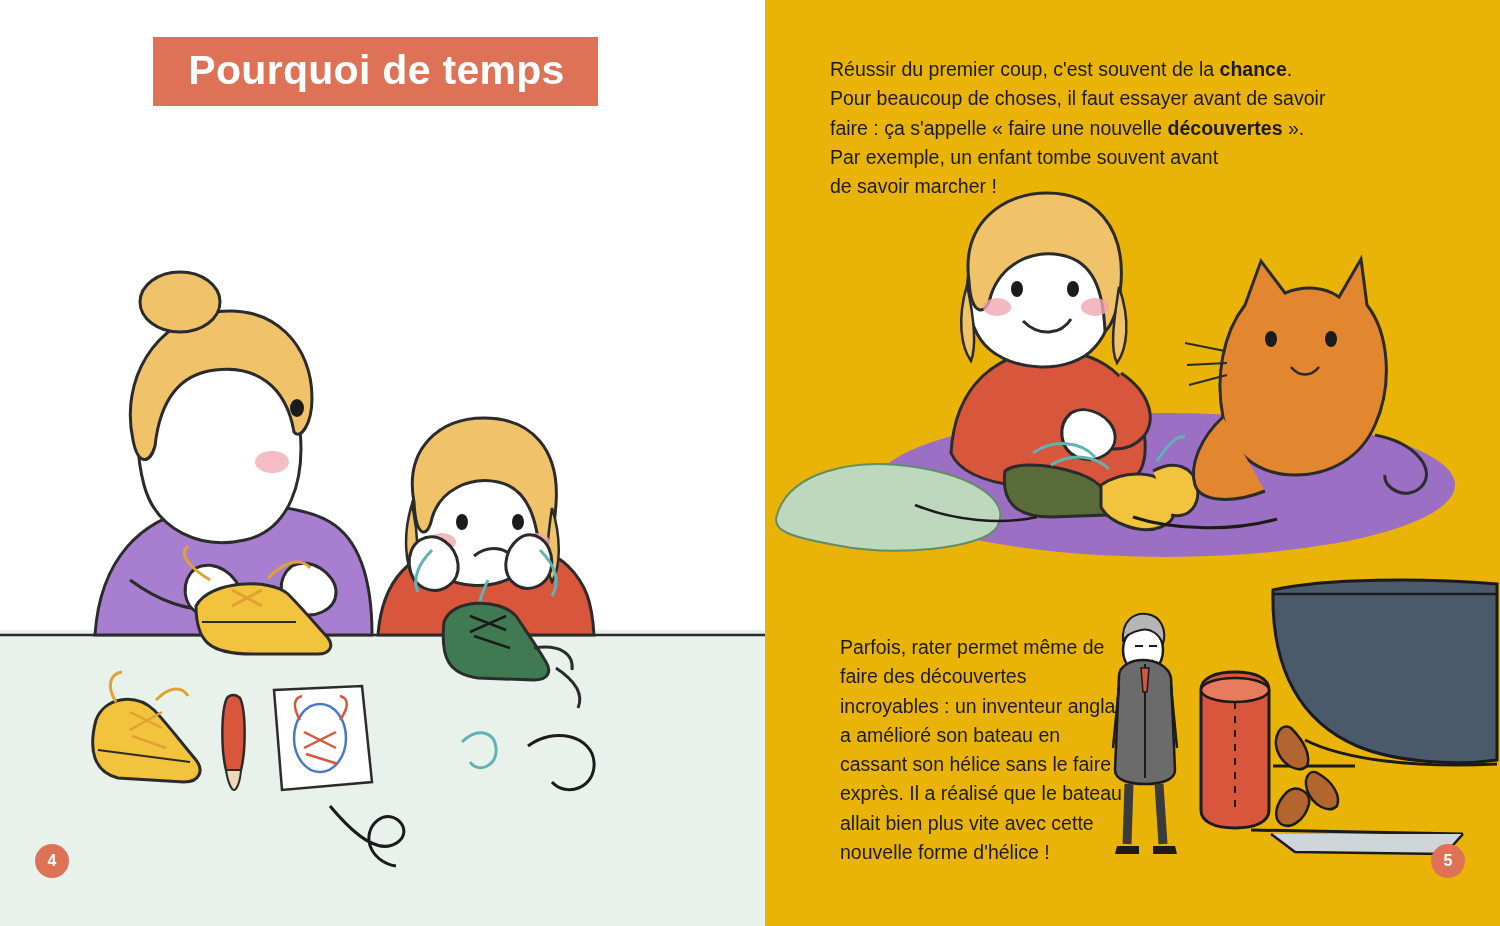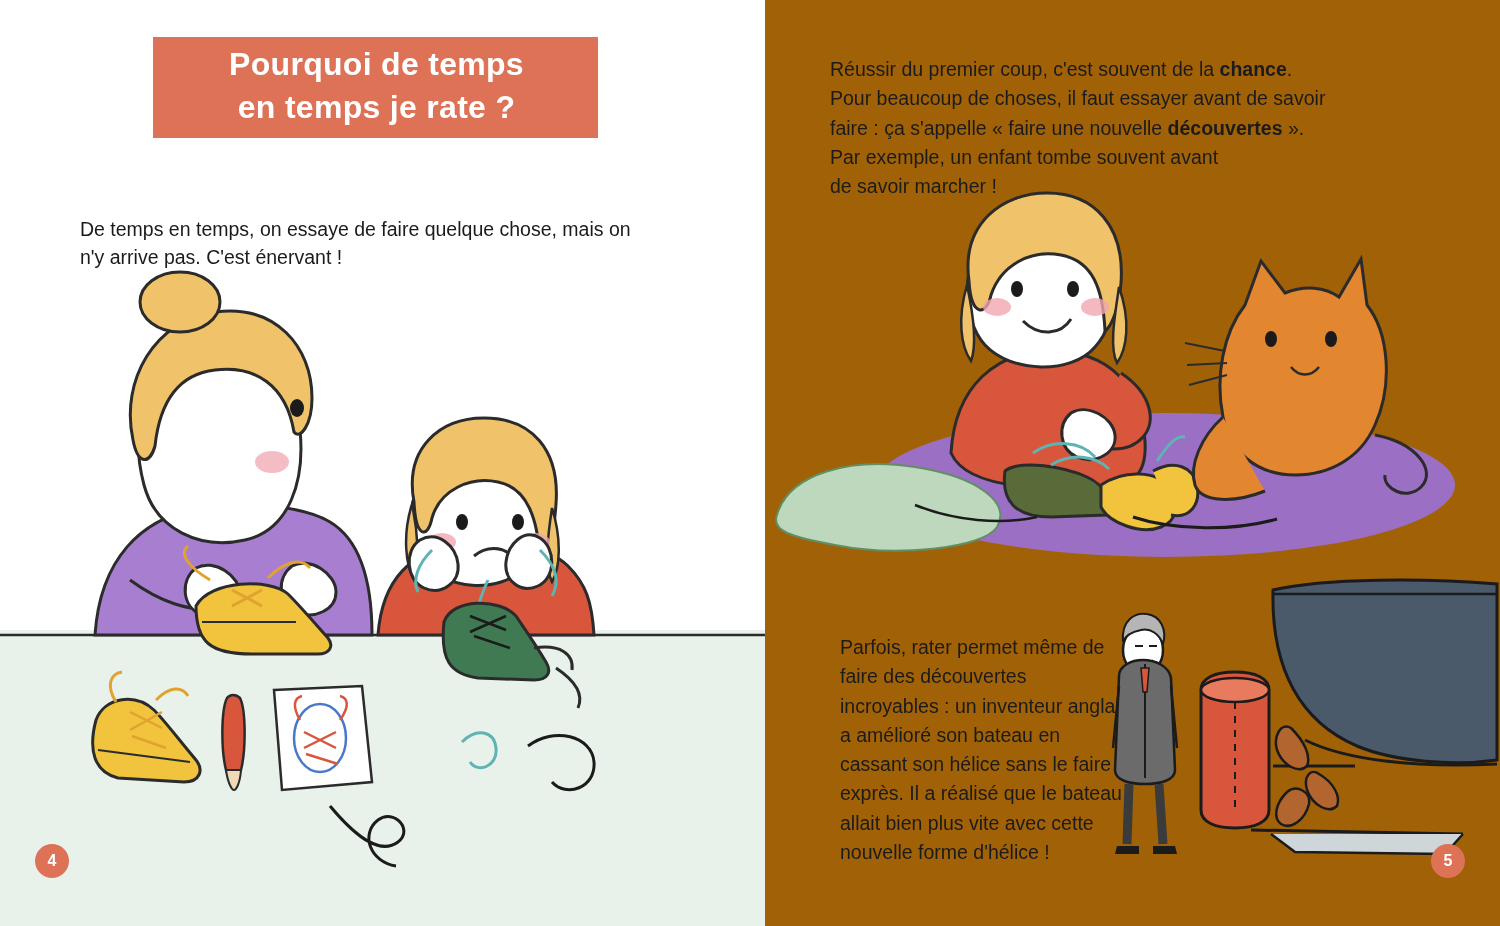--- a/index.html
+++ b/index.html
@@ -35,21 +35,21 @@
     width: 765px;
     height: 926px;
     background: linear-gradient(to bottom, #ffffff 0%, #ffffff 68%, #e9f2ea 68%, #e9f2ea 100%);
   }
   .title-banner {
     position: absolute;
     left: 153px;
     top: 37px;
     background: #dd7257;
     color: #ffffff;
-    font-size: 32px;
+    font-size: 41px;
     line-height: 1.28;
     font-weight: bold;
     letter-spacing: 0.3px;
     padding: 7px 16px 10px 18px;
     box-sizing: border-box;
     width: 445px;
     text-align: center;
   }
   .title-line {
     display: block;
@@ -85,21 +85,21 @@
   .page-num.left { left: 35px; bottom: 48px; }
   .page-num.right { right: 35px; bottom: 48px; }
 
   
   .page-right {
     position: absolute;
     left: 765px;
     top: 0;
     width: 735px;
     height: 926px;
-    background: #a16207;
+    background: #eab308;
     overflow: hidden;
   }
   .right-top-text {
     position: absolute;
     left: 65px;
     top: 55px;
     width: 600px;
     font-size: 19.5px;
     line-height: 1.5;
     color: #1b1b1b;
@@ -205,24 +205,22 @@
         <path d="M304 482 L336 498 M336 482 L304 498 M306 504 L338 514" stroke="#d8563c" stroke-width="2.5"></path>
 
         <path d="M330 556 C360 592 382 604 398 592 C414 580 394 558 378 570 C360 584 370 612 396 616" fill="none" stroke="#1b1b1b" stroke-width="3"></path>
         <path d="M462 492 C476 478 494 480 496 498 C498 516 478 524 470 512" fill="none" stroke="#5fb3b3" stroke-width="3"></path>
         <path d="M528 496 C554 476 592 486 594 512 C596 538 566 548 552 532" fill="none" stroke="#1b1b1b" stroke-width="3"></path>
       </svg>
     </div>
 
     <div class="title-banner">
       <span class="title-line">Pourquoi de temps</span>
-      <span class="title-line second">en temps je rate ?</span>
-    </div>
-
-    <p class="left-intro">De temps en temps, on essaye de faire quelque chose, mais on n'y arrive pas. C'est énervant !</p>
+    </div>
+
 
     <div class="page-num left">4</div>
   </div>
 
   <div class="page-right">
 
     <div class="right-top-text">
       Réussir du premier coup, c'est souvent de la <b>chance</b>.<br>
       Pour beaucoup de choses, il faut essayer avant de savoir<br>
       faire : ça s'appelle «&nbsp;faire une nouvelle <b>découvertes</b>&nbsp;».<br>

